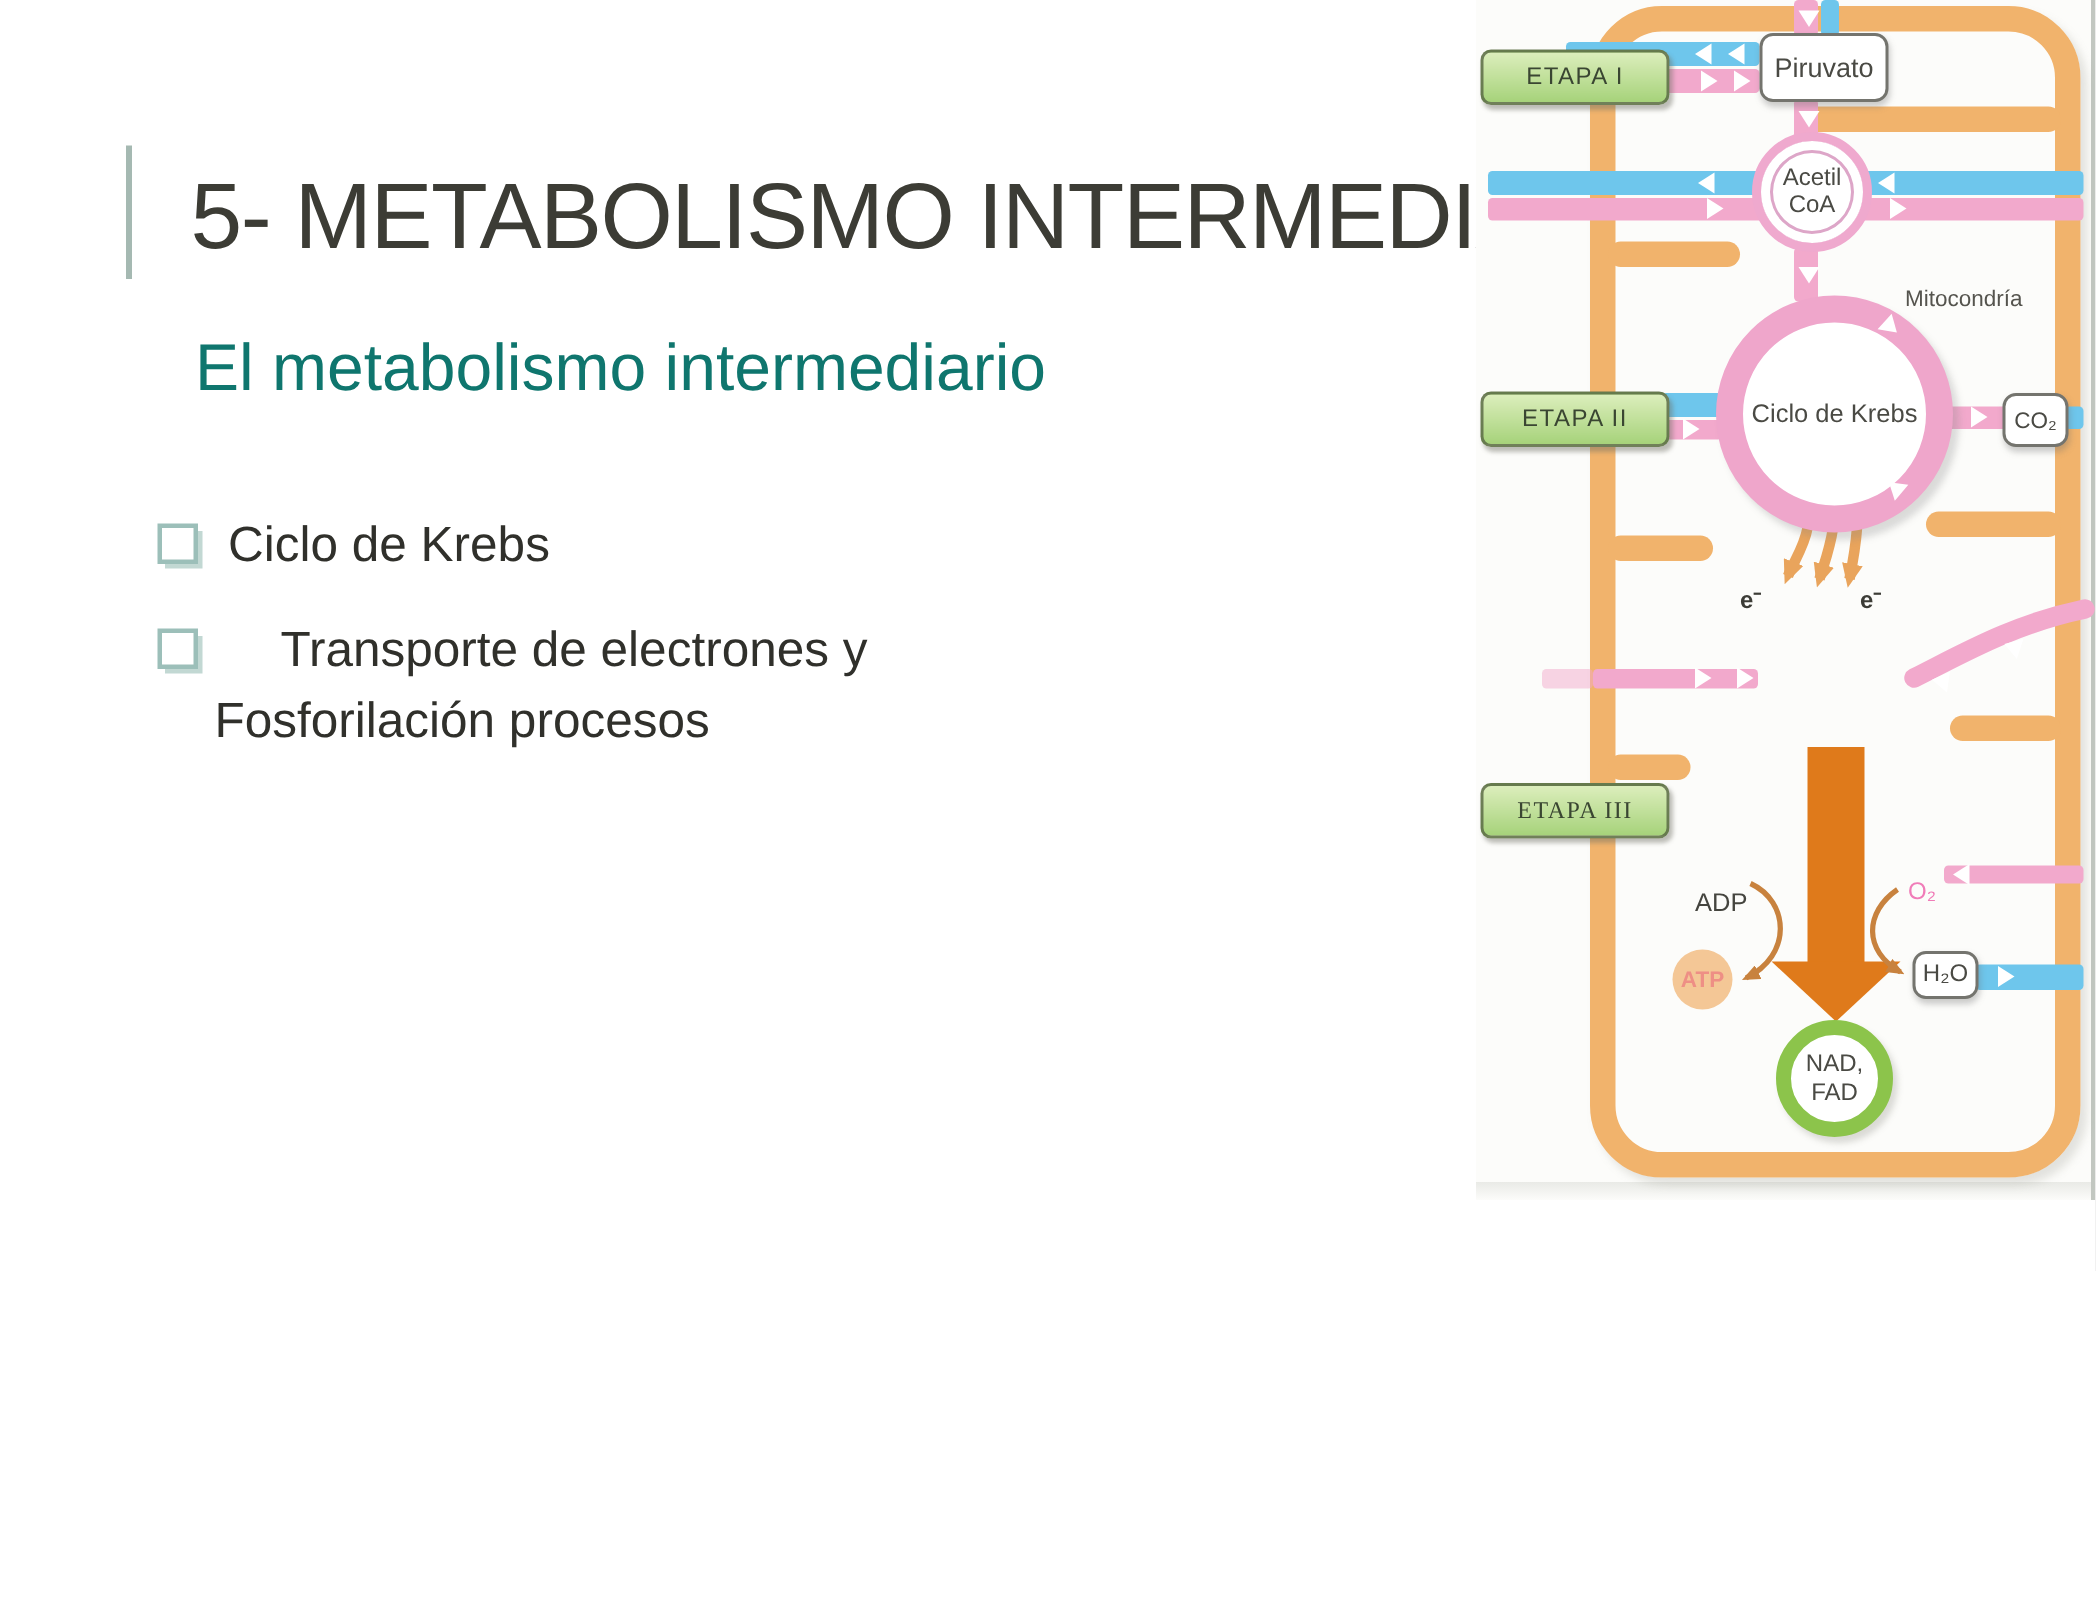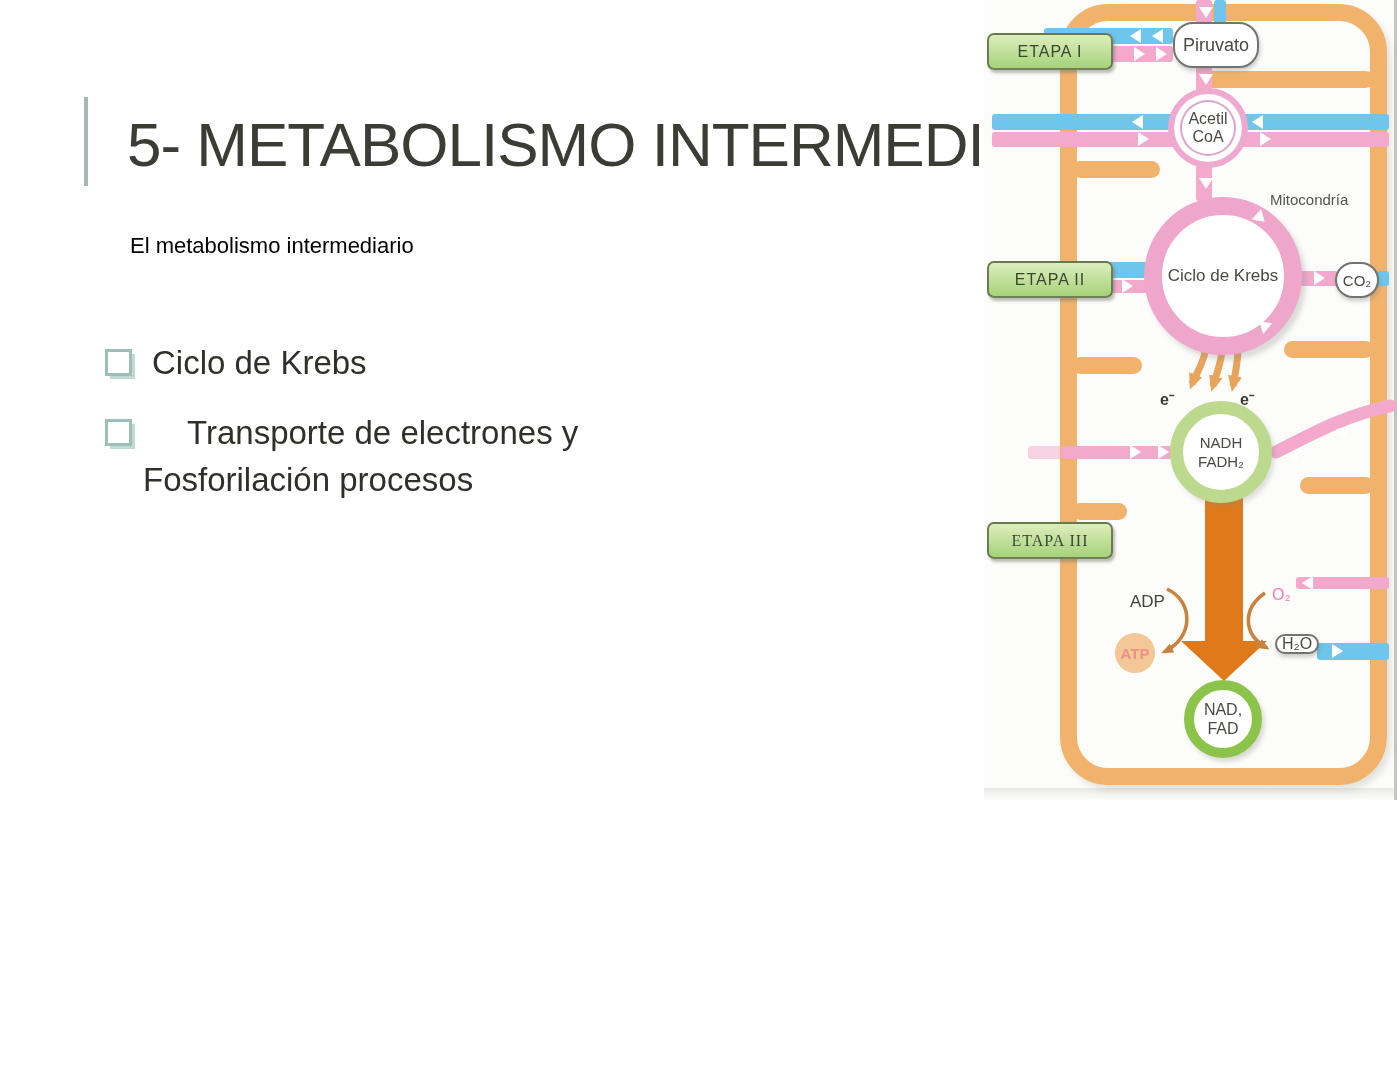--- a/index.html
+++ b/index.html
@@ -8,21 +8,21 @@
     position: relative; width: 1397px; height: 1080px;
     background: #ffffff; overflow: hidden;
     font-family: "Liberation Sans", sans-serif;
   }
   
   .accent-line { position:absolute; left:84px; top:97px; width:4px; height:89px; background:#A5B9B2; }
   .title {
     position:absolute; left:127px; top:109px; z-index:1;
     font-size:62px; letter-spacing:-1px; color:#3C3C35; white-space:nowrap;
   }
-  .intro { position:absolute; left:130px; top:220px; font-size:22px; line-height:52px; color:#000000; }
+  .intro { position:absolute; left:130px; top:220px; font-size:44px; line-height:52px; color:#0f766e; }
   .intro span { display:block; }
   .chk {
     position:absolute; width:27px; height:27px; background:#fff;
     border:3px solid #9CBFB9; box-shadow:4px 4px 0 -1px #C2D8D3;
   }
   .btxt { position:absolute; font-size:33px; color:#30302B; white-space:nowrap; }
   
   .panel {
     position:absolute; left:984px; top:0; width:413px; height:800px;
     background:#FCFCFA; z-index:2; border-right:3px solid #C2C7C1;
@@ -45,21 +45,21 @@
   .warr.d { border-width:11px 7px 0 7px; border-color:#fff transparent transparent transparent; }
   .stage {
     position:absolute; left:3px; width:126px; height:37px;
     background:linear-gradient(#DCEEBC,#A6D27A);
     border:2px solid rgba(85,100,65,.8); border-radius:7px;
     box-shadow:2px 3px 3px rgba(110,110,100,.45);
     display:flex; align-items:center; justify-content:center;
     font-size:16px; letter-spacing:1px; color:#3A4632; z-index:5;
   }
   .wbox {
-    position:absolute; background:#fff; border:2px solid #74746E; border-radius:20px;
+    position:absolute; background:#fff; border:2px solid #74746E; border-radius:9px;
     display:flex; align-items:center; justify-content:center; color:#4A4A44;
     box-shadow:1px 3px 4px rgba(110,110,110,.35); z-index:5;
   }
   .ring {
     position:absolute; border-radius:50%; background:#fff;
     display:flex; flex-direction:column; align-items:center; justify-content:center;
     text-align:center; color:#4A4A44; z-index:4;
   }
   .lbl { position:absolute; z-index:3; color:#45453F;margin-top:15px; }
   .overlay { position:absolute; left:0; top:0; z-index:3; pointer-events:none; }
@@ -157,46 +157,41 @@
     <div class="band pink" style="left:314px; top:271px; width:40px; height:15px;"></div>
     <div class="warr r" style="left:330px; top:271px;"></div>
     <div class="band blue" style="left:393px; top:271px; width:12px; height:15px;"></div>
     <div class="wbox" style="left:351px; top:262px; width:44px; height:36px; font-size:15px;">
       <span>CO₂</span>
     </div>
 
     <div class="lbl" style="left:176px; top:373px; font-size:16px; font-weight:bold; color:#3C3C36;">e⁻</div>
     <div class="lbl" style="left:256px; top:373px; font-size:16px; font-weight:bold; color:#3C3C36;">e⁻</div>
 
-    <div class="ring" style="left:186px; top:401px; width:102px; height:102px; border:13px solid #BCD98E;
-         box-shadow:3px 4px 4px rgba(140,140,130,.25); font-size:15px; line-height:19px;">
-      <span>NADH</span>
-      <span>FADH₂</span>
-    </div>
     <div class="band pink faded" style="left:44px; top:446px; width:34px; height:13px;"></div>
     <div class="band pink" style="left:78px; top:446px; width:110px; height:13px;"></div>
     <div class="warr r" style="left:146px; top:445px;"></div>
     <div class="warr r" style="left:174px; top:445px;"></div>
     <div class="warr l" style="left:304px; top:447px; transform:rotate(8deg);"></div>
     <div class="warr l" style="left:352px; top:424px; transform:rotate(18deg);"></div>
 
     <div class="shaft"></div>
     <div class="head"></div>
 
 
     <div class="lbl" style="left:146px; top:577px; font-size:17px;">ADP</div>
     <div class="atp-circle">
       <span>ATP</span>
     </div>
 
     <div class="lbl" style="left:288px; top:571px; font-size:16px; color:#F07CB8;">O₂</div>
     <div class="band pink" style="left:312px; top:577px; width:93px; height:12px;"></div>
     <div class="warr l" style="left:318px; top:576px;"></div>
 
-    <div class="wbox" style="left:291px; top:634px; width:44px; height:20px; font-size:16px;">
+    <div class="wbox" style="left:291px; top:634px; width:44px; height:32px; font-size:16px;">
       <span>H₂O</span>
     </div>
     <div class="band blue" style="left:333px; top:643px; width:72px; height:17px;"></div>
     <div class="warr r" style="left:348px; top:644px;"></div>
 
     <div class="ring" style="left:200px; top:680px; width:78px; height:78px; border:10px solid #8CC44B;
          box-shadow:3px 4px 4px rgba(140,140,130,.3); font-size:16px; line-height:19px;">
       <span>NAD,</span>
       <span>FAD</span>
     </div>

